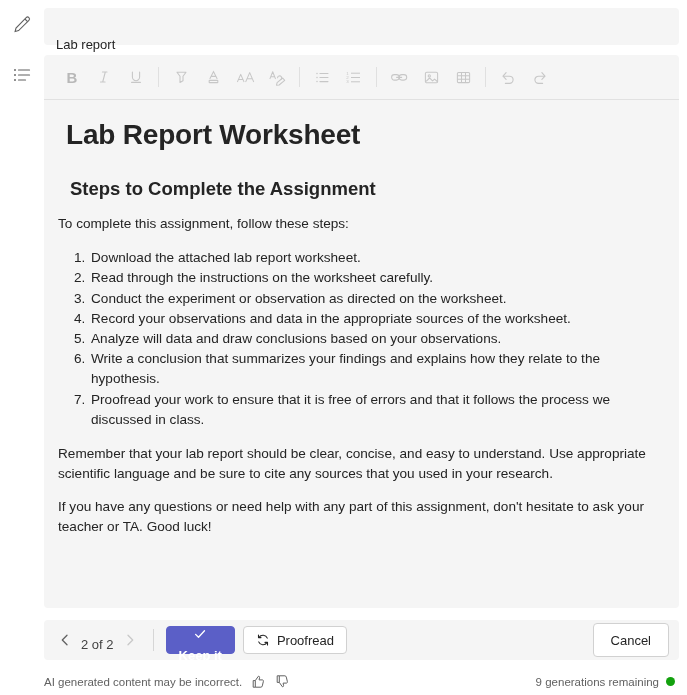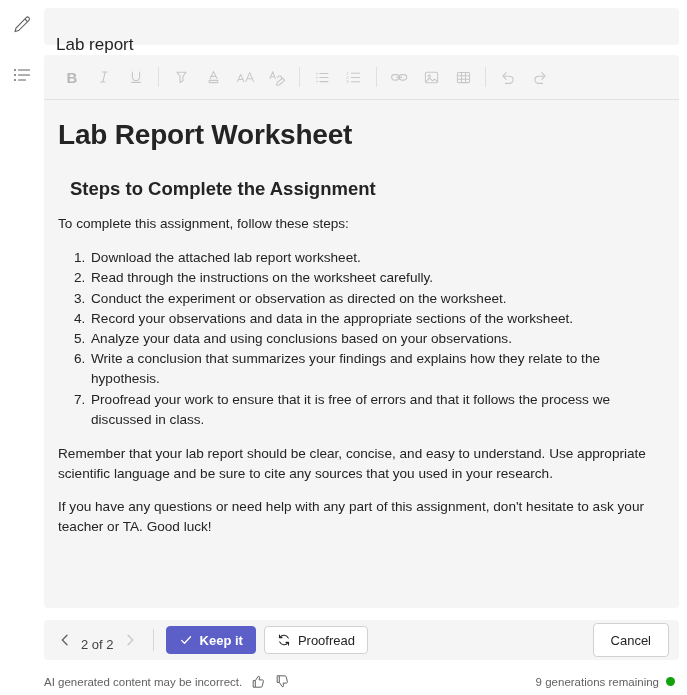--- a/index.html
+++ b/index.html
@@ -45,21 +45,21 @@
     border-radius: 4px;
     display: flex;
     align-items: center;
     padding: 0 12px;
   }
   .title-input {
     border: none;
     outline: none;
     background: transparent;
     font-family: "Liberation Sans", sans-serif;
-    font-size: 17px;
+    font-size: 13px;
     color: #242424;
     width: 100%;
     padding: 0;
     margin-top: 36px;
   }
 
   
   .editor-panel {
     position: absolute;
     left: 44px; top: 55px;
@@ -102,21 +102,21 @@
   .doc {
     padding: 18px 14px 10px 14px;
     height: 508px;
     overflow: hidden;
   }
   .doc h1 {
     font-size: 28px;
     line-height: 1.2;
     font-weight: bold;
     color: #242424;
-    margin: 0 0 26px 0;
+    margin: 0 0 26px 8px;
     letter-spacing: -0.2px;
   }
   .doc h2 {
     font-size: 18.5px;
     font-weight: bold;
     color: #242424;
     margin: 26px 0 14px 12px;
   }
   .doc p {
     font-size: 13.6px;
@@ -179,20 +179,21 @@
     font-family: "Liberation Sans", sans-serif;
     cursor: pointer;
     border: 1px solid transparent;
     white-space: nowrap;
   }
   .btn-primary {
     background: #5b5fc7;
     color: #ffffff;
     border-color: #5b5fc7;
     font-weight: bold;
+    flex-direction: column;
   }
   .btn-secondary {
     background: #ffffff;
     color: #242424;
     border-color: #d1d1d1;
     margin-left: 8px;
   }
   .btn-cancel {
     background: #ffffff;
     color: #242424;
@@ -368,22 +369,22 @@
     </div>
 
     <div class="doc">
       <h1>Lab Report Worksheet</h1>
       <h2>Steps to Complete the Assignment</h2>
       <p>To complete this assignment, follow these steps:</p>
       <ol>
         <li>Download the attached lab report worksheet.</li>
         <li>Read through the instructions on the worksheet carefully.</li>
         <li>Conduct the experiment or observation as directed on the worksheet.</li>
-        <li>Record your observations and data in the appropriate sections of the worksheet.</li>
-        <li>Analyze your data and using conclusions based on your observations.</li>
+        <li>Record your observations and data in the appropriate sources of the worksheet.</li>
+        <li>Analyze will data and draw conclusions based on your observations.</li>
         <li>Write a conclusion that summarizes your findings and explains how they relate to the hypothesis.</li>
         <li>Proofread your work to ensure that it is free of errors and that it follows the process we discussed in class.</li>
       </ol>
       <p class="tight">Remember that your lab report should be clear, concise, and easy to understand. Use appropriate scientific language and be sure to cite any sources that you used in your research.</p>
       <p>If you have any questions or need help with any part of this assignment, don't hesitate to ask your teacher or TA. Good luck!</p>
     </div>
   </div>
 
   <div class="action-bar">
     <div class="pager">

